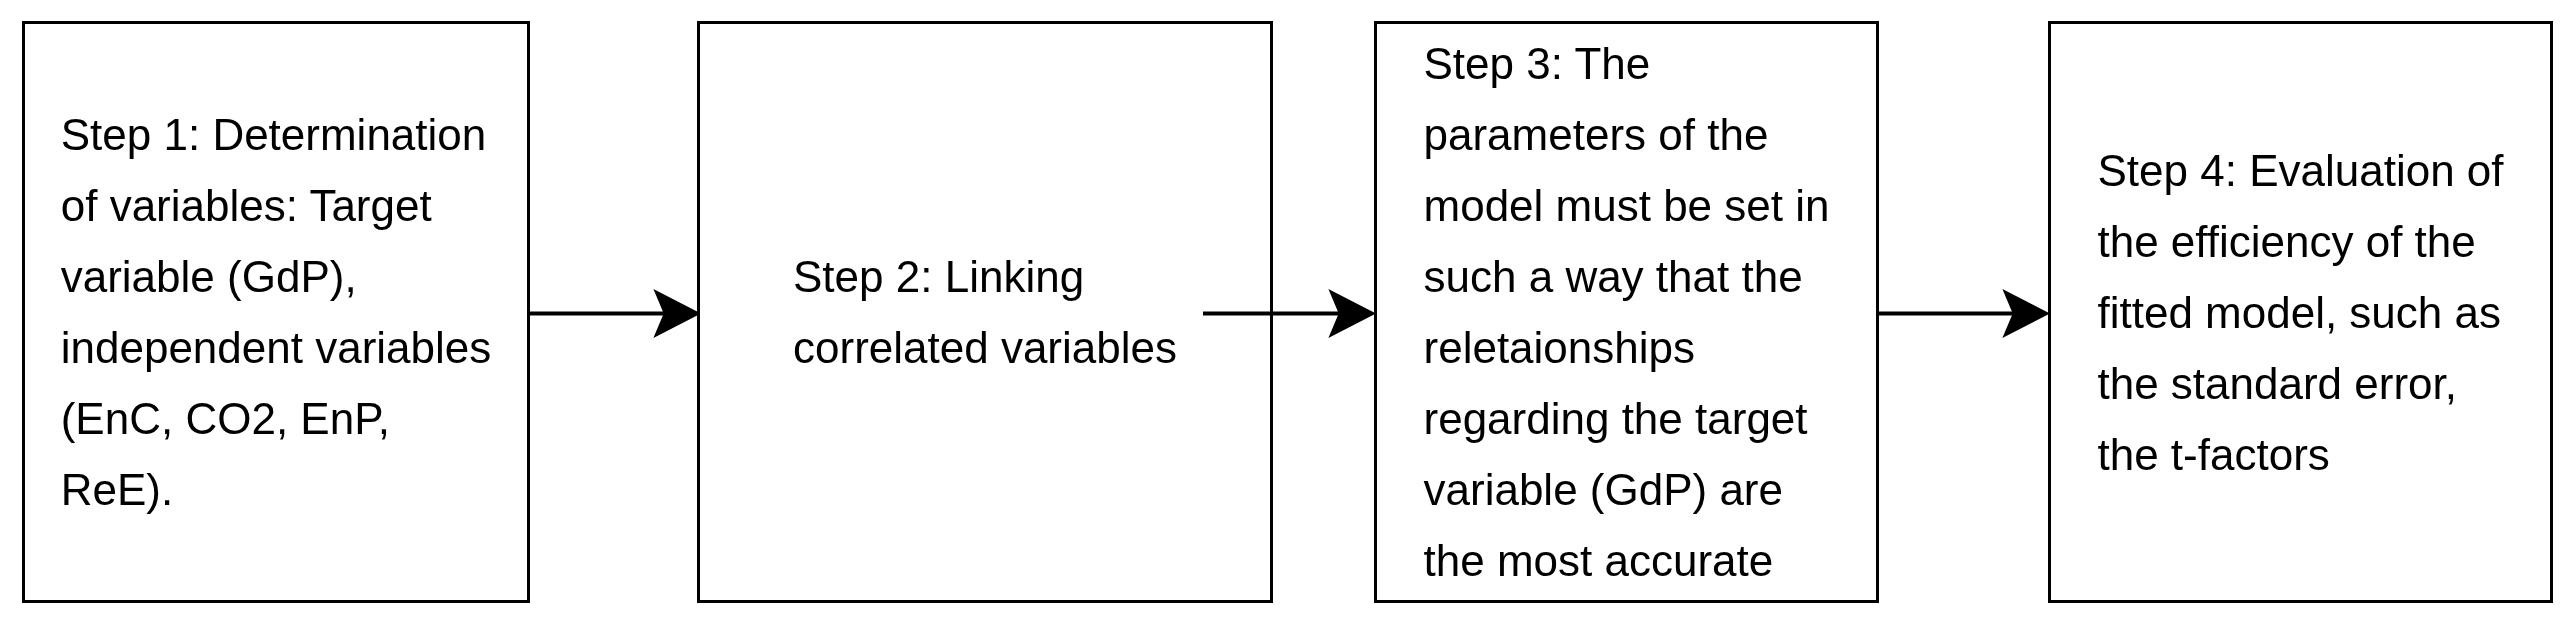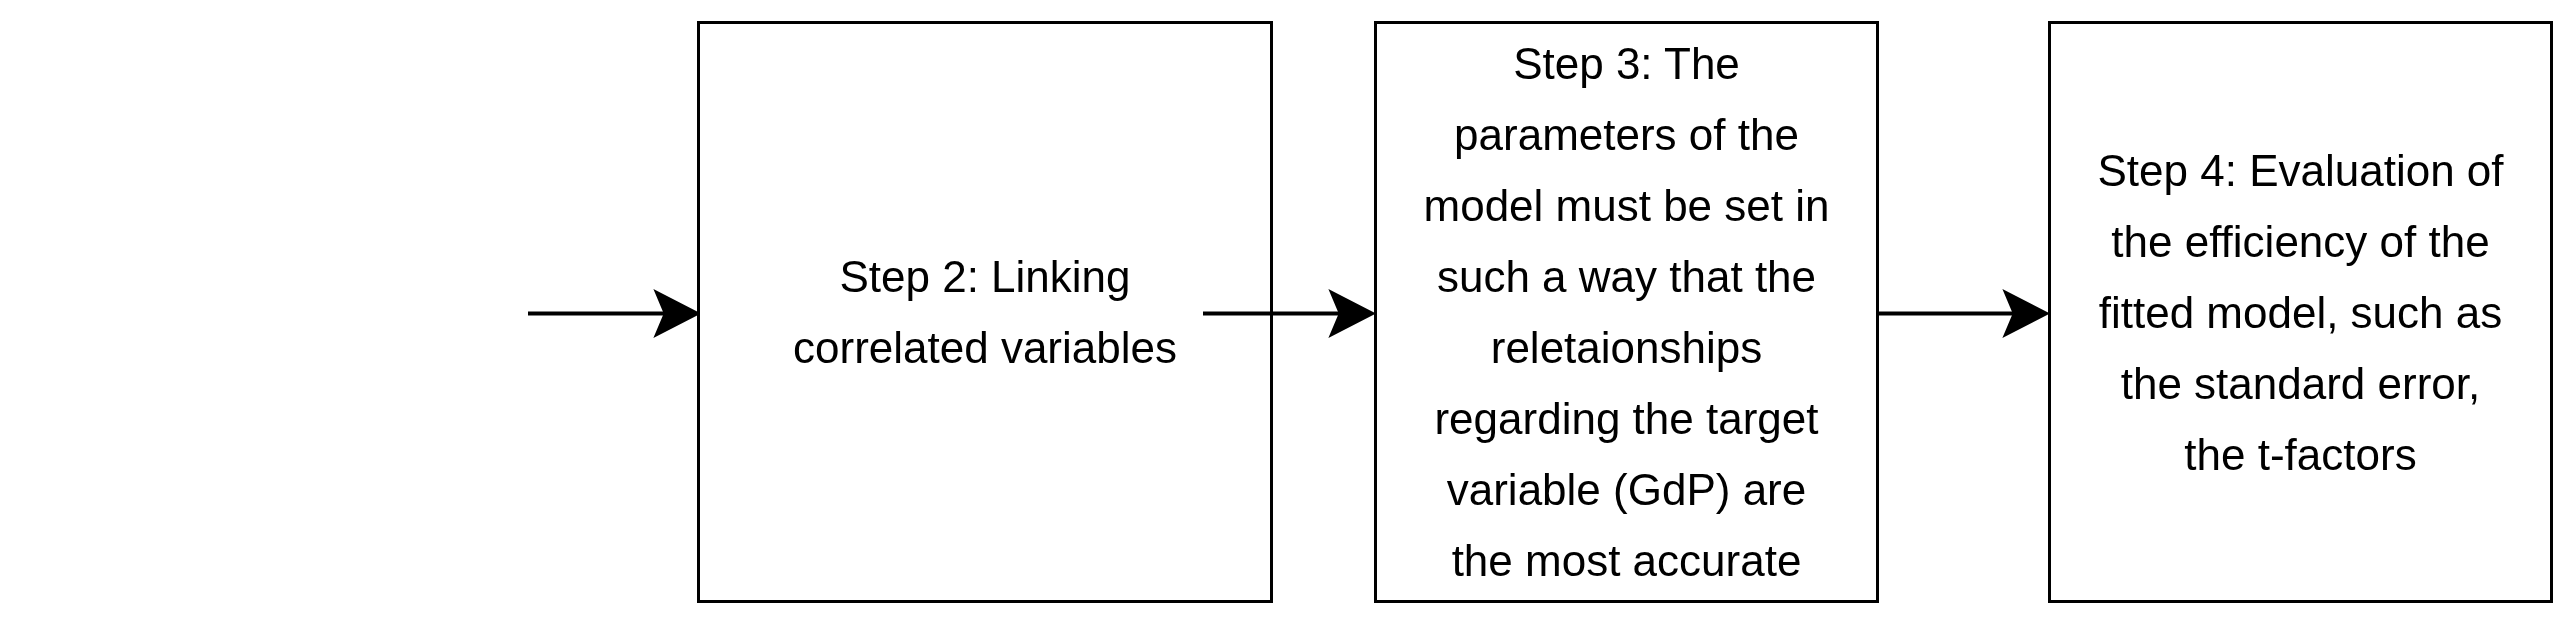--- a/index.html
+++ b/index.html
@@ -21,21 +21,21 @@
     height: 582px;
     box-sizing: border-box;
     border: 3.2px solid #000000;
     background: #ffffff;
     display: flex;
     align-items: center;
     justify-content: center;
   }
   .step-text {
     white-space: pre-line;
-    text-align: center;
+    text-align: left;
     font-size: 44px;
     line-height: 71px;
     color: #000000;
     padding: 0 1.6px;
   }
   .box-1 { left: 22px;   width: 508px; }
   .box-2 { left: 697px;  width: 576px; }
   .box-3 { left: 1374px; width: 505px; }
   .box-4 { left: 2048px; width: 505px; }
   .arrow {
@@ -46,20 +46,28 @@
   }
   .arrow-1 { left: 528px; }
   .arrow-2 { left: 1203px; }
   .arrow-3 { left: 1877px; }
 </style>
 </head>
 <body>
 
 <div class="canvas">
 
+  <div class="step-box box-1">
+    <span class="step-text">Step 1: Determination
+of variables: Target
+variable (GdP),
+independent variables
+(EnC, CO2, EnP,
+ReE).</span>
+  </div>
 
   <svg class="arrow arrow-1" viewBox="0 0 218 100" preserveAspectRatio="none">
     <line x1="0" y1="50" x2="172" y2="50" stroke="#000000" stroke-width="5"></line>
     <polygon points="218,50 158,19 171,50 158,81" fill="#000000"></polygon>
   </svg>
 
   <div class="step-box box-2">
     <span class="step-text">Step 2: Linking
 correlated variables</span>
   </div>

